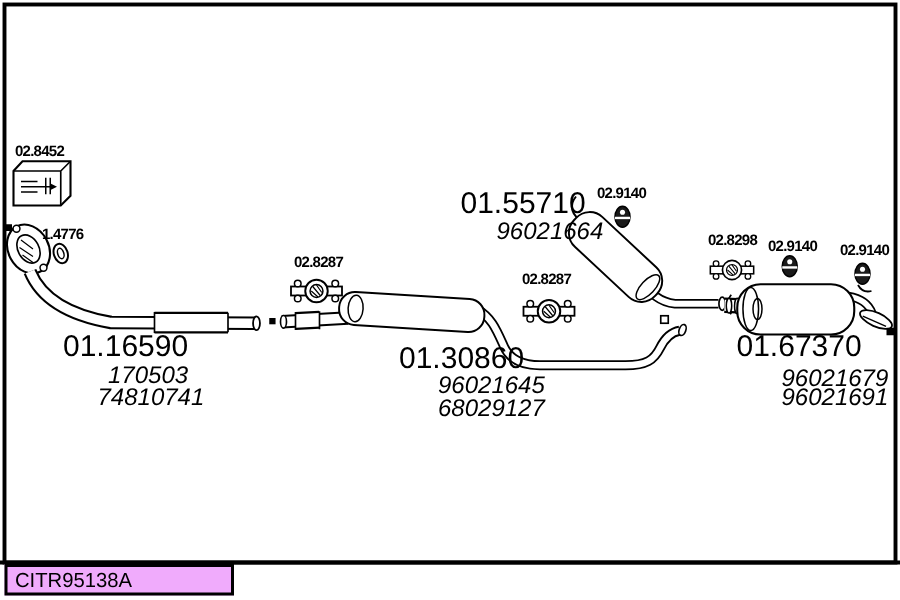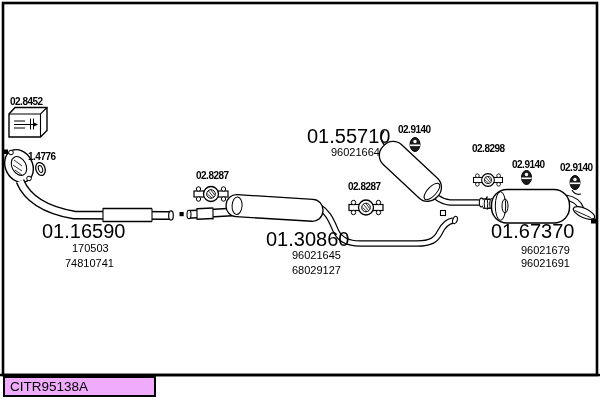--- a/index.html
+++ b/index.html
@@ -4,21 +4,21 @@
 <style>
   html,body{margin:0;padding:0;background:#fff;}
   #stage{
     position:relative;width:600px;height:400px;background:#fff;overflow:hidden;
     font-family:"Liberation Sans", sans-serif;color:#000;
   }
   #art{position:absolute;left:0;top:0;}
   .lbl{position:absolute;line-height:1;white-space:nowrap;color:#000;}
   .lg{font-size:20px;}
   .sm{font-size:10px;font-weight:bold;letter-spacing:-0.5px;}
-  .sub{font-size:11px;}
+  .sub{font-size:16px;font-style:italic;}
   #codebox{
     position:absolute;left:3px;top:376px;width:144px;height:17px;
     border:2px solid #000;background:#f0abfc;
     font-size:13.5px;line-height:17px;padding-left:5px;
   }
 </style>
 </head>
 <body>
 
 <div id="stage">
@@ -150,21 +150,21 @@
   <div class="lbl lg" style="left:266px;top:229px">01.30860</div>
   <div class="lbl sub" style="left:292px;top:250px">96021645</div>
   <div class="lbl sub" style="left:292px;top:265px">68029127</div>
 
   <div class="lbl sm" style="left:348px;top:182px">02.8287</div>
 
   <div class="lbl lg" style="left:307px;top:126px">01.55710</div>
   <div class="lbl sub" style="left:331px;top:147px">96021664</div>
   <div class="lbl sm" style="left:398px;top:125px">02.9140</div>
 
-  <div class="lbl sm" style="left:472px;top:144px">02.8298</div>
+  <div class="lbl sm" style="left:472px;top:156px">02.8298</div>
   <div class="lbl sm" style="left:512px;top:160px">02.9140</div>
   <div class="lbl sm" style="left:560px;top:163px">02.9140</div>
 
   <div class="lbl lg" style="left:491px;top:221px">01.67370</div>
   <div class="lbl sub" style="left:521px;top:245px">96021679</div>
   <div class="lbl sub" style="left:521px;top:258px">96021691</div>
 
   <div id="codebox">
     <span>CITR95138A</span>
   </div>

